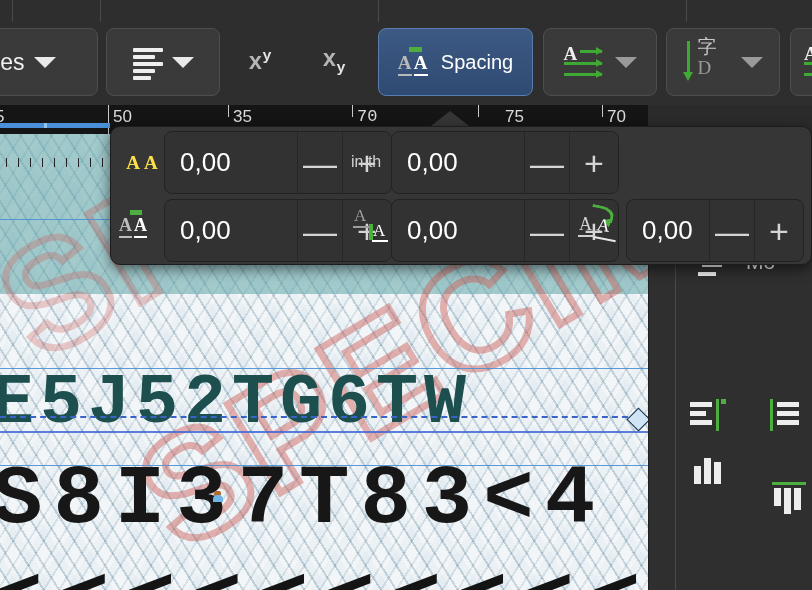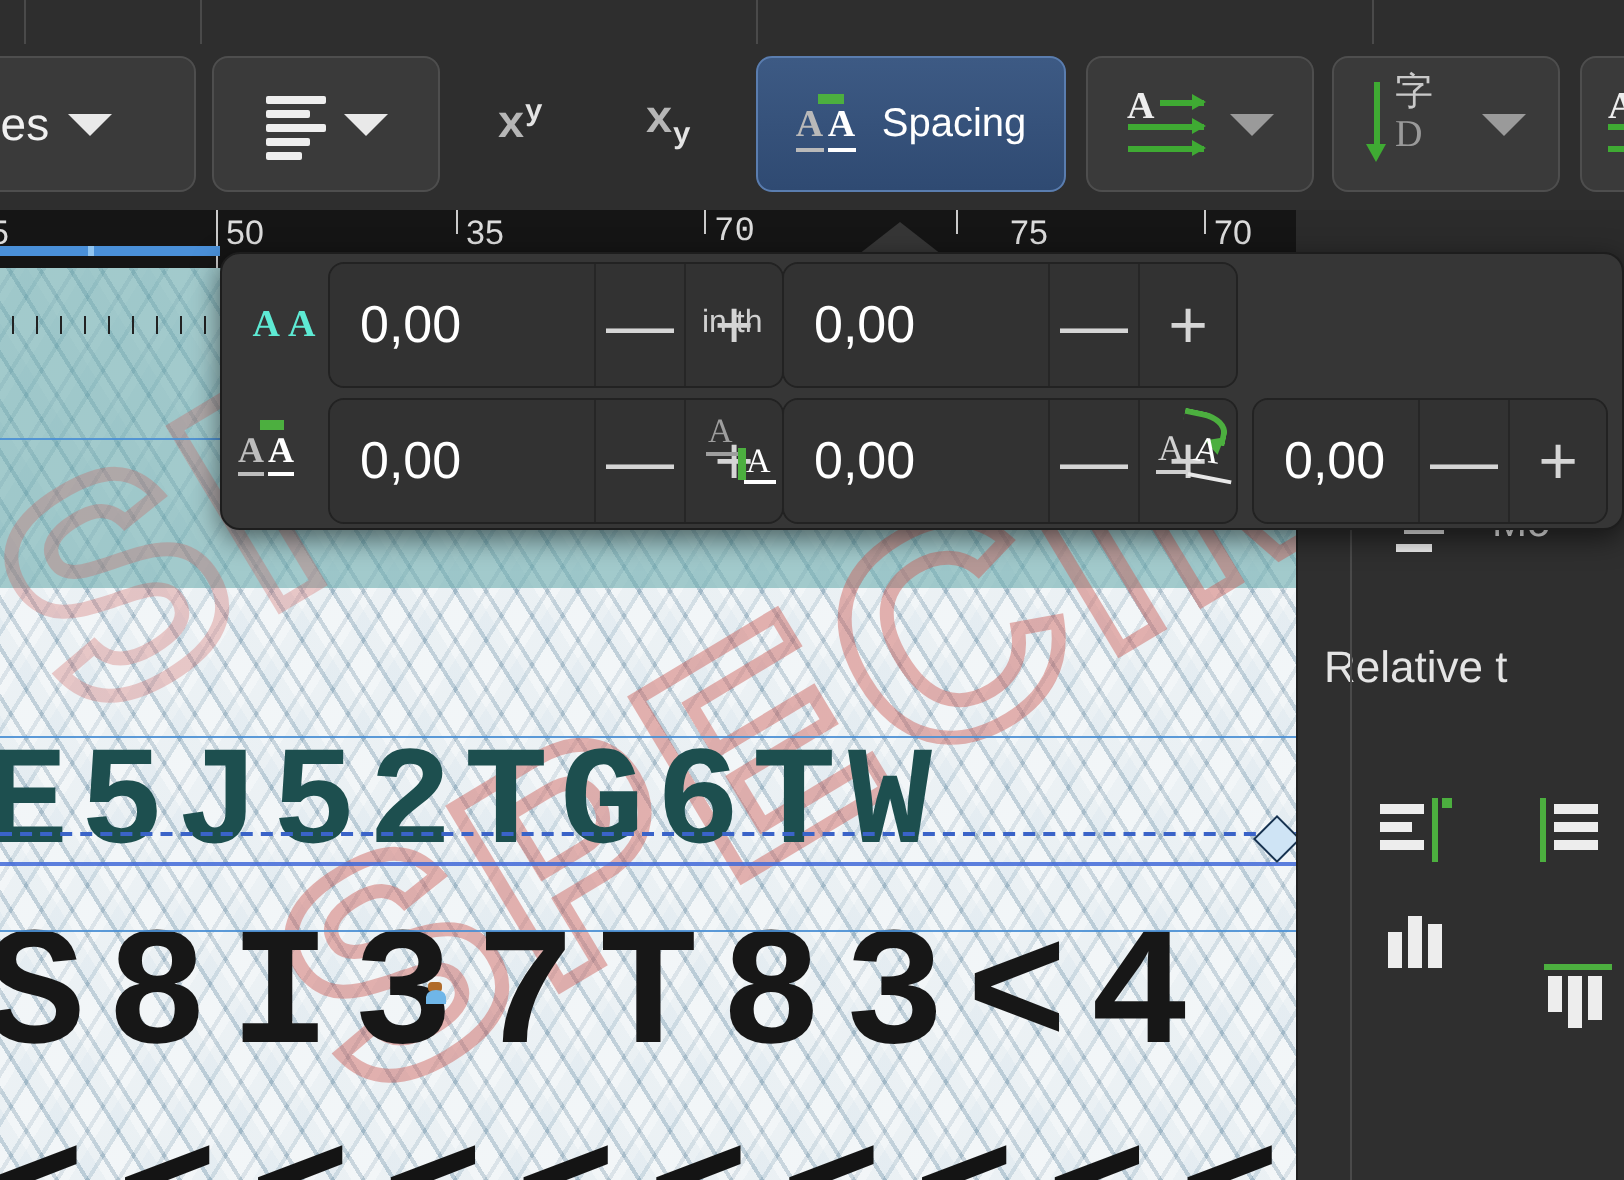--- a/index.html
+++ b/index.html
@@ -175,21 +175,21 @@
   }
   .spin-sep{width:1px;background:#262626;}
   .spin-btn{
     width:48px;display:flex;align-items:center;justify-content:center;
     background:#323232;color:#d5d5d5;font-size:34px;line-height:1;user-select:none;
   }
   .spin-btn.minus{width:44px;}
   .lbl-small{position:absolute;font-size:16px;color:#d0d0d0;overflow:hidden;white-space:nowrap;}
 
   
-  .g-aa-plain{font-size:19px;color:#5eead4;font-family:"Liberation Serif",serif;font-weight:bold;letter-spacing:4px;}
+  .g-aa-plain{font-size:19px;color:#fde047;font-family:"Liberation Serif",serif;font-weight:bold;letter-spacing:4px;}
   .g-aa2{position:relative;width:34px;height:32px;}
   .g-aa2 .bar{position:absolute;top:1px;left:11px;width:12px;height:5px;background:#4caf3f;}
   .g-aa2 .c1{position:absolute;left:0;top:7px;font-size:18px;color:#bdbdbd;font-family:"Liberation Serif",serif;font-weight:bold;line-height:18px;}
   .g-aa2 .c2{position:absolute;left:15px;top:7px;font-size:18px;color:#fff;font-family:"Liberation Serif",serif;font-weight:bold;line-height:18px;}
   .g-aa2 .u1{position:absolute;left:0;top:27px;width:13px;height:2px;background:#bdbdbd;}
   .g-aa2 .u2{position:absolute;left:15px;top:27px;width:13px;height:2px;background:#fff;}
 
   .g-aa3{position:relative;width:34px;height:36px;}
   .g-aa3 .c1{position:absolute;left:0;top:0;font-size:17px;color:#9e9e9e;font-family:"Liberation Serif",serif;line-height:17px;}
   .g-aa3 .u1{position:absolute;left:-1px;top:19px;width:16px;height:2px;background:#9e9e9e;}
@@ -392,21 +392,20 @@
   <div style="position:absolute;left:44px;top:44px;">
     <span class="ic-alignobj"><i></i></span>
   </div>
   <div class="sb-row-label" style="left:98px;top:48px;">Alig</div>
 
   <div style="position:absolute;left:44px;top:114px;">
     <span class="ic-distrib"><i class="d d1"></i><i class="d d2"></i><i class="d d3"></i><i class="d d4"></i><i class="ln l1"></i><i class="ln l2"></i><i class="ln l3"></i></span>
   </div>
   <div class="sb-row-label" style="left:98px;top:116px;">Mo</div>
 
-  <div class="sb-title" style="left:14px;top:187px;">Relative t</div>
 
   <div style="position:absolute;left:42px;top:265px;">
     <span class="ic-relv"><i class="ln r1"></i><i class="ln r2"></i><i class="ln r3"></i><i class="vb"></i><i class="dot"></i></span>
   </div>
   <div style="position:absolute;left:122px;top:265px;">
     <span class="ic-relv2"><i class="vb"></i><i class="ln r1"></i><i class="ln r2"></i><i class="ln r3"></i></span>
   </div>
 
   <div style="position:absolute;left:44px;top:350px;">
     <span class="ic-bars"><i></i><i></i><i></i></span>

